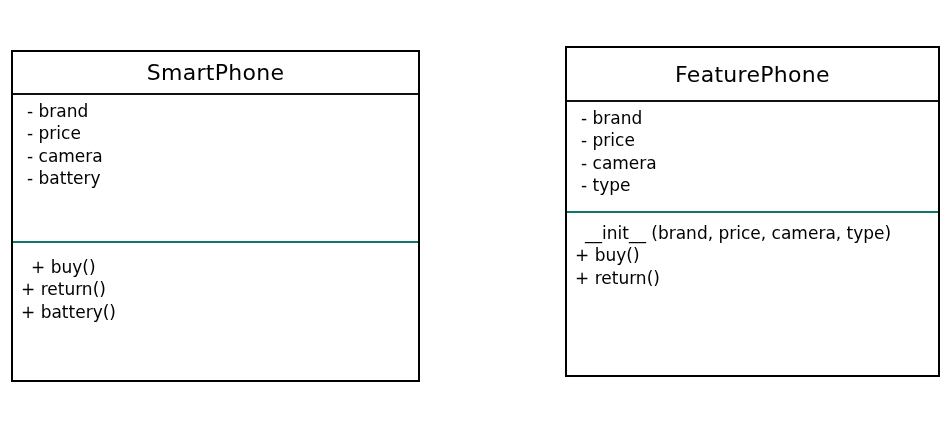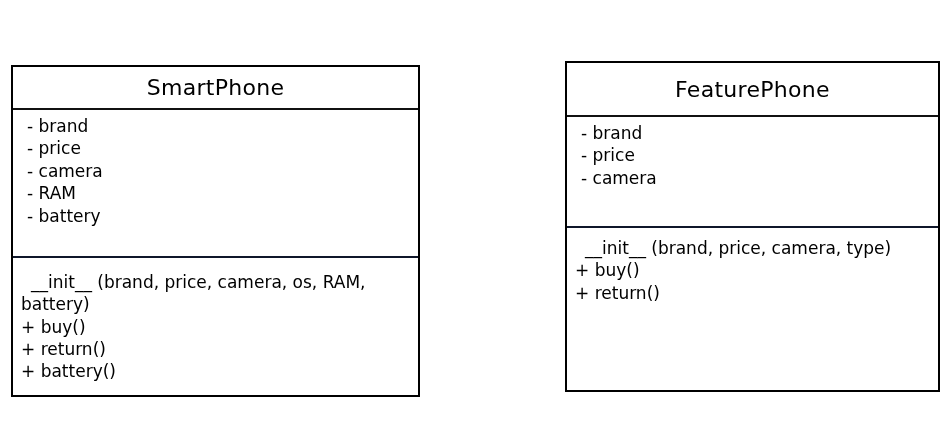--- a/index.html
+++ b/index.html
@@ -15,42 +15,41 @@
     color: #000000;
     overflow: hidden;
   }
   .class-box {
     position: absolute;
     box-sizing: border-box;
     border: 2px solid #000000;
     background: #ffffff;
     display: flex;
     flex-direction: column;
-    margin-top: 15px;
   }
   .class-box.box0 { left: 11px;  top: 50px; width: 409px; height: 332px; }
   .class-box.box1 { left: 565px; top: 46px; width: 375px; height: 331px; }
 
   .class-title {
     flex: 0 0 auto;
     display: flex;
     align-items: center;
     justify-content: center;
     font-size: 22px;
     letter-spacing: 0.3px;
     border-bottom: 2px solid #111111;
     box-sizing: border-box;
   }
   .box0 .class-title { height: 43px; }
   .box1 .class-title { height: 54px; }
 
   .attrs-section {
     flex: 0 0 auto;
     box-sizing: border-box;
-    border-bottom: 2px solid #0f172a;
+    border-bottom: 2px solid #0f766e;
     padding: 5px 6px 0 14px;
     font-size: 17px;
     line-height: 22.4px;
     white-space: pre-wrap;
   }
   .box0 .attrs-section { height: 148px; }
   .box1 .attrs-section { height: 111px; }
 
   .methods-section {
     flex: 1 1 auto;
@@ -65,23 +64,23 @@
   .methods-section .line:first-child { text-indent: 10px; }
   .line { min-height: 22px; }
 </style>
 </head>
 <body>
 
 <div>
 
   <div class="class-box box0">
     <div class="class-title">SmartPhone</div>
-    <div class="attrs-section"><div class="line">- brand</div><div class="line">- price</div><div class="line">- camera</div><div class="line">- RAM</div><div class="line">- battery</div></div>
-    <div class="methods-section"><div class="line">__init__ (brand, price, camera, os, RAM, battery)</div><div class="line">+ buy()</div><div class="line">+ return()</div><div class="line">+ battery()</div></div>
+    <div class="attrs-section"><div class="line">- brand</div><div class="line">- price</div><div class="line">- camera</div><div class="line">- battery</div></div>
+    <div class="methods-section"><div class="line">+ buy()</div><div class="line">+ return()</div><div class="line">+ battery()</div></div>
   </div>
 
   <div class="class-box box1">
     <div class="class-title">FeaturePhone</div>
-    <div class="attrs-section"><div class="line">- brand</div><div class="line">- price</div><div class="line">- camera</div></div>
+    <div class="attrs-section"><div class="line">- brand</div><div class="line">- price</div><div class="line">- camera</div><div class="line">- type</div></div>
     <div class="methods-section"><div class="line">__init__ (brand, price, camera, type)</div><div class="line">+ buy()</div><div class="line">+ return()</div></div>
   </div>
 
 </div>
 
 </body></html>

